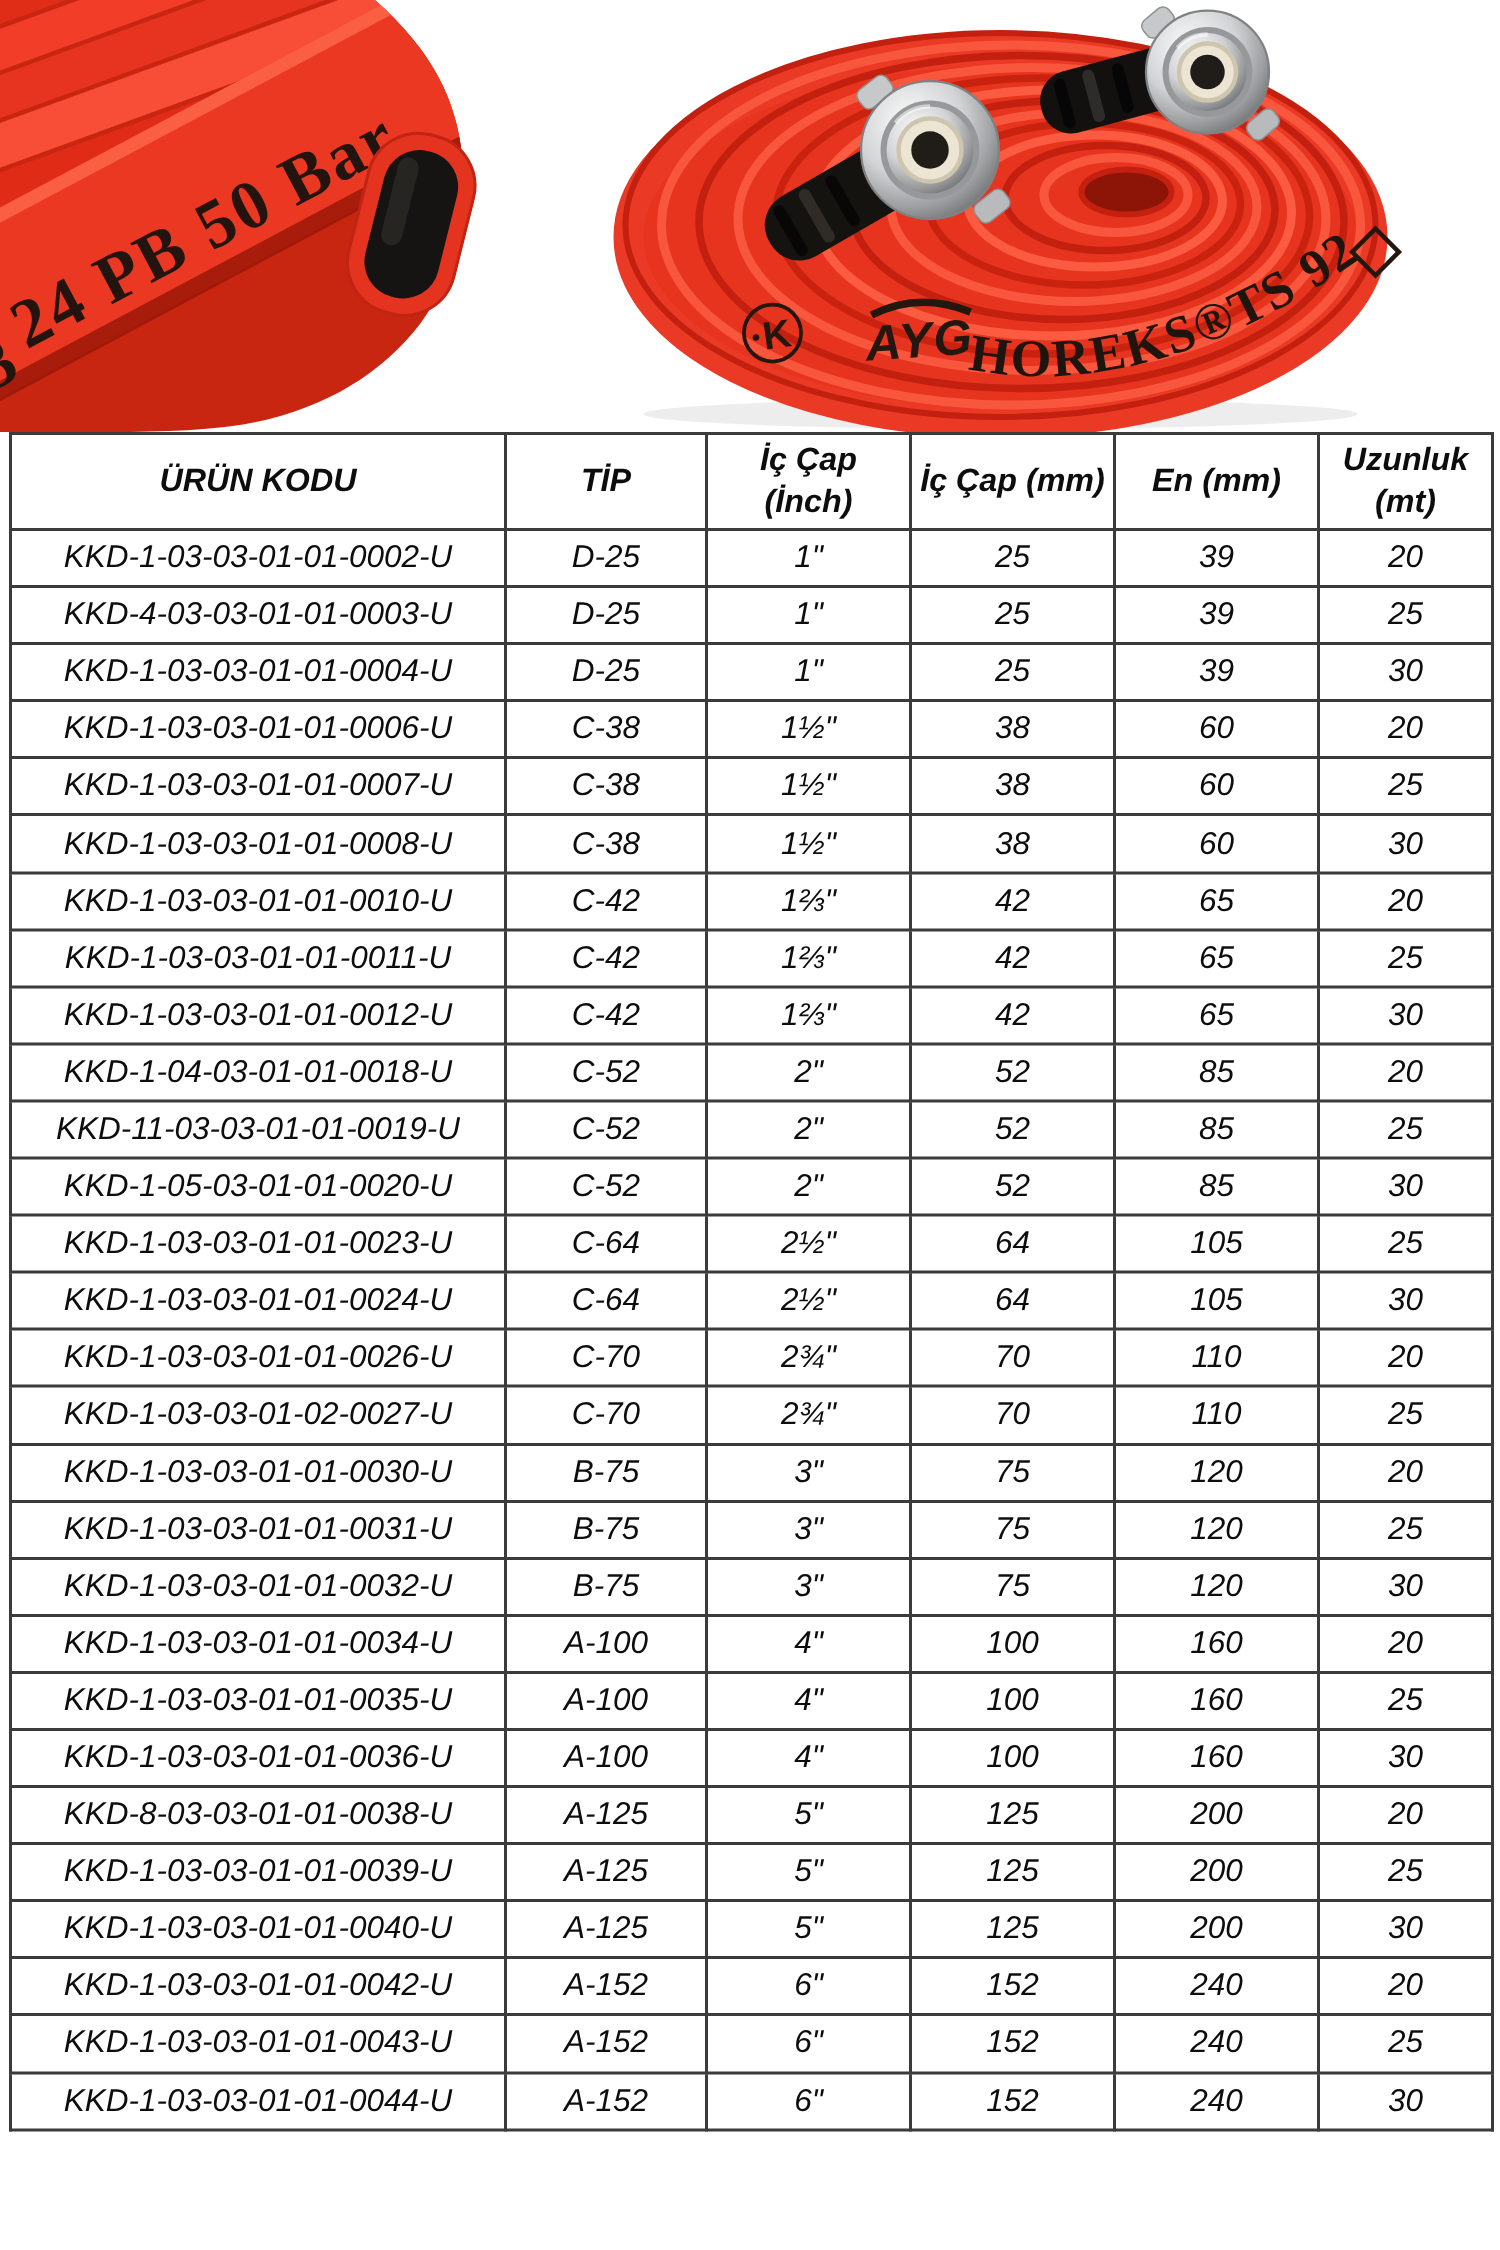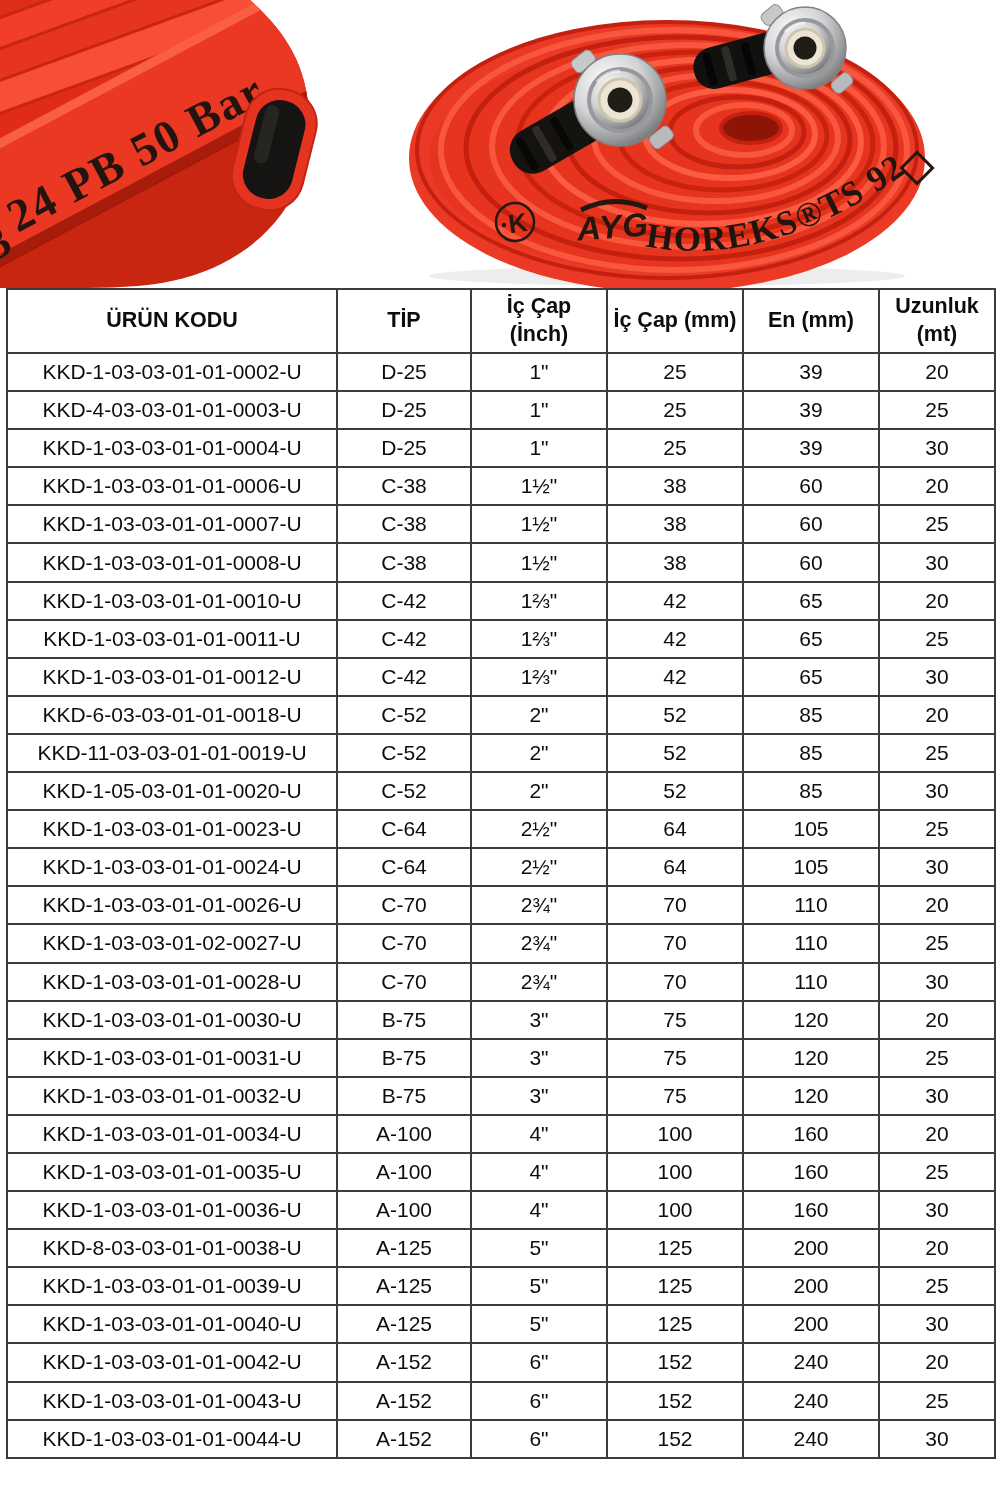--- a/index.html
+++ b/index.html
@@ -6,21 +6,21 @@
   body{
     width:1000px;height:1500px;background:#ffffff;overflow:hidden;
     font-family:"Liberation Sans","DejaVu Sans",sans-serif;
   }
   .photos{position:relative;width:1000px;height:288px;background:#ffffff;}
   .photos svg{position:absolute;top:0;display:block;}
   #left-photo{left:0;}
   #right-photo{left:405px;}
   table{
     border-collapse:collapse;table-layout:fixed;
-    width:988px;margin-left:6px;
+    width:988px;margin-left:6px;font-style:italic;
   }
   th,td{
     border:2px solid #3b3b3b;text-align:center;vertical-align:middle;
     color:#0d0d0d;overflow:hidden;white-space:nowrap;padding:0;
   }
   th{height:62px;font-size:21.5px;font-weight:bold;line-height:1.3;}
   td{height:36.1px;font-size:21px;font-family:"Liberation Sans","DejaVu Sans",sans-serif;}
   .stamp-serif{font-family:"Liberation Serif","DejaVu Serif",serif;font-weight:bold;}
 </style>
 </head>
@@ -238,21 +238,21 @@
       </tr>
       <tr>
         <td>KKD-1-03-03-01-01-0012-U</td>
         <td>C-42</td>
         <td>1⅔"</td>
         <td>42</td>
         <td>65</td>
         <td>30</td>
       </tr>
       <tr>
-        <td>KKD-6-03-03-01-01-0018-U</td>
+        <td>KKD-1-04-03-01-01-0018-U</td>
         <td>C-52</td>
         <td>2"</td>
         <td>52</td>
         <td>85</td>
         <td>20</td>
       </tr>
       <tr>
         <td>KKD-11-03-03-01-01-0019-U</td>
         <td>C-52</td>
         <td>2"</td>
@@ -294,28 +294,20 @@
       </tr>
       <tr>
         <td>KKD-1-03-03-01-02-0027-U</td>
         <td>C-70</td>
         <td>2¾"</td>
         <td>70</td>
         <td>110</td>
         <td>25</td>
       </tr>
       <tr>
-        <td>KKD-1-03-03-01-01-0028-U</td>
-        <td>C-70</td>
-        <td>2¾"</td>
-        <td>70</td>
-        <td>110</td>
-        <td>30</td>
-      </tr>
-      <tr>
         <td>KKD-1-03-03-01-01-0030-U</td>
         <td>B-75</td>
         <td>3"</td>
         <td>75</td>
         <td>120</td>
         <td>20</td>
       </tr>
       <tr>
         <td>KKD-1-03-03-01-01-0031-U</td>
         <td>B-75</td>

